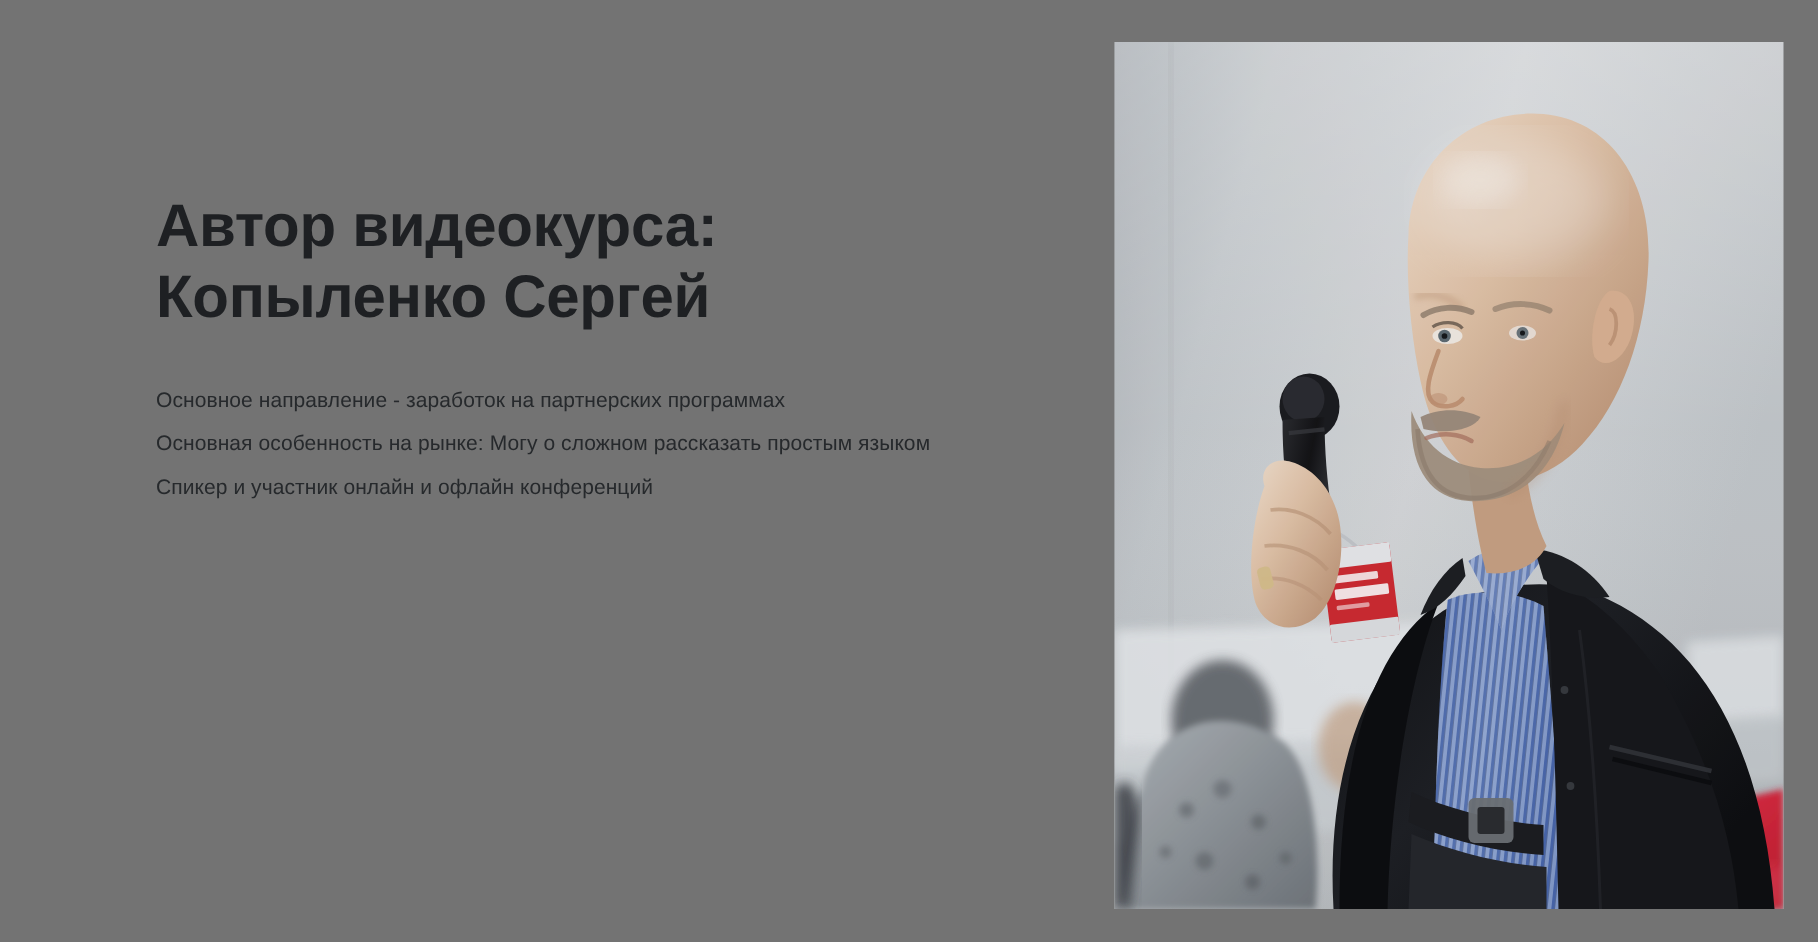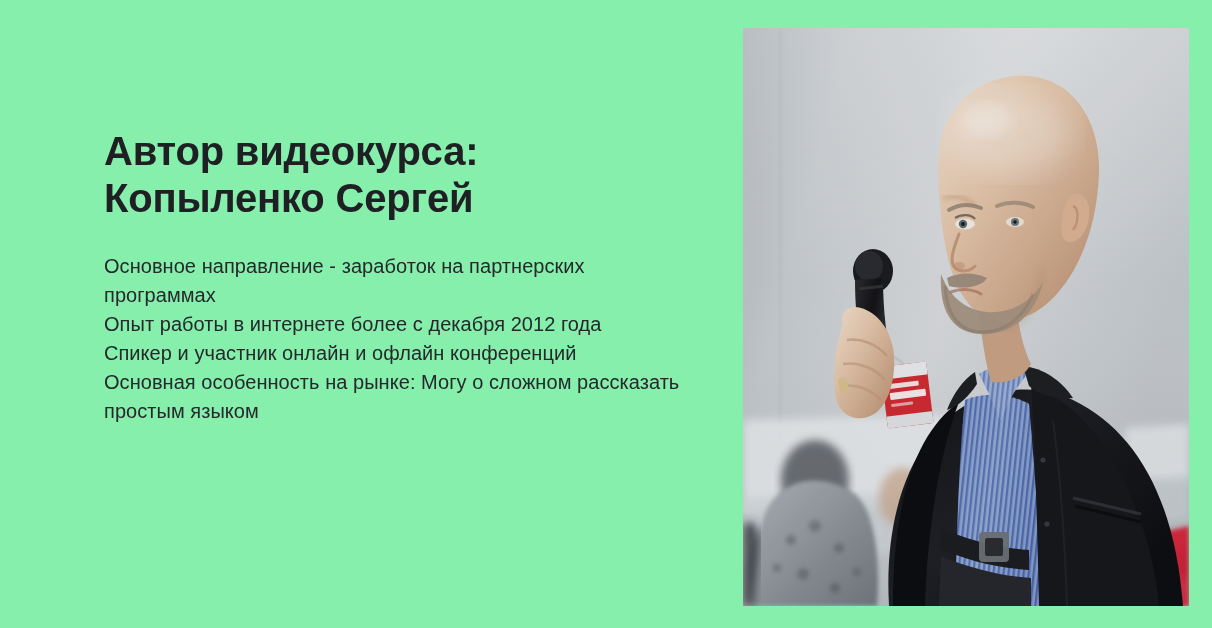--- a/index.html
+++ b/index.html
@@ -11,21 +11,21 @@
     width: 1212px;
     height: 628px;
     overflow: hidden;
     font-family: "Liberation Sans", sans-serif;
     -webkit-font-smoothing: antialiased;
   }
   .slide {
     position: relative;
     width: 1212px;
     height: 628px;
-    background: #86efac;
+    background: #737373;
   }
 
   
   .text-col {
     position: absolute;
     left: 104px;
     top: 128px;
     width: 590px;
   }
   .author-heading {
@@ -40,21 +40,21 @@
   }
   .bio-list {
     margin: 0;
     padding: 0;
     list-style: none;
     margin-top: 30px;
   }
   .bio-item {
     font-family: "Liberation Sans", sans-serif;
     font-weight: 400;
-    font-size: 20px;
+    font-size: 14px;
     line-height: 29px;
     color: #26292c;
     letter-spacing: 0.05px;
   }
 
   
   .photo-frame {
     position: absolute;
     left: 743px;
     top: 28px;
@@ -69,23 +69,22 @@
 <body>
 
 <div class="slide">
 
   <div class="text-col">
     <h1 class="author-heading">Автор видеокурса:
 Копыленко Сергей</h1>
 
     <ul class="bio-list">
       <li class="bio-item">Основное направление - заработок на партнерских программах</li>
-      <li class="bio-item">Опыт работы в интернете более с декабря 2012 года</li>
+      <li class="bio-item">Основная особенность на рынке: Могу о сложном рассказать простым языком</li>
       <li class="bio-item">Спикер и участник онлайн и офлайн конференций</li>
-      <li class="bio-item">Основная особенность на рынке: Могу о сложном рассказать простым языком</li>
     </ul>
   </div>
 
   <div class="photo-frame">
     <svg class="photo-svg" viewBox="0 0 446 578" preserveAspectRatio="xMidYMid slice">
       <defs>
         <linearGradient id="bgGrad" x1="0" y1="0" x2="1" y2="0.35">
           <stop offset="0%" stop-color="#a9b0b5"></stop>
           <stop offset="22%" stop-color="#c5cacd"></stop>
           <stop offset="55%" stop-color="#d6d9db"></stop>

